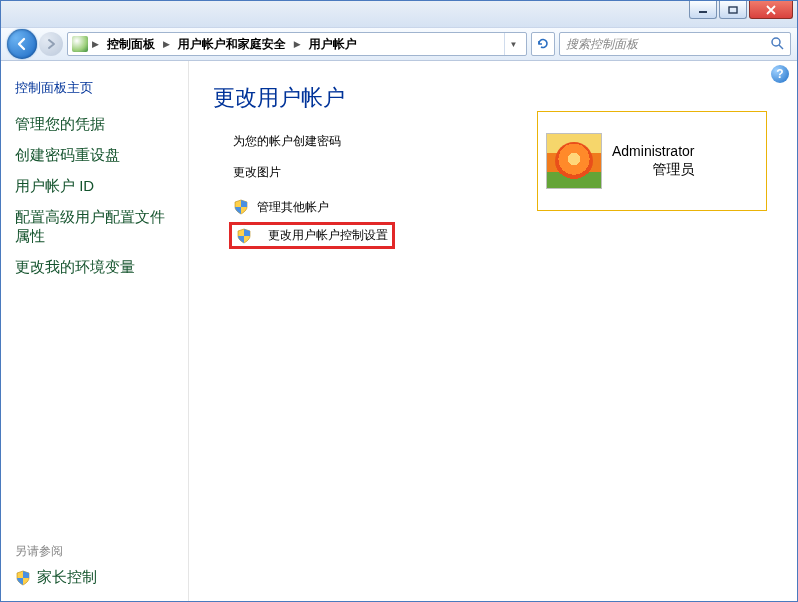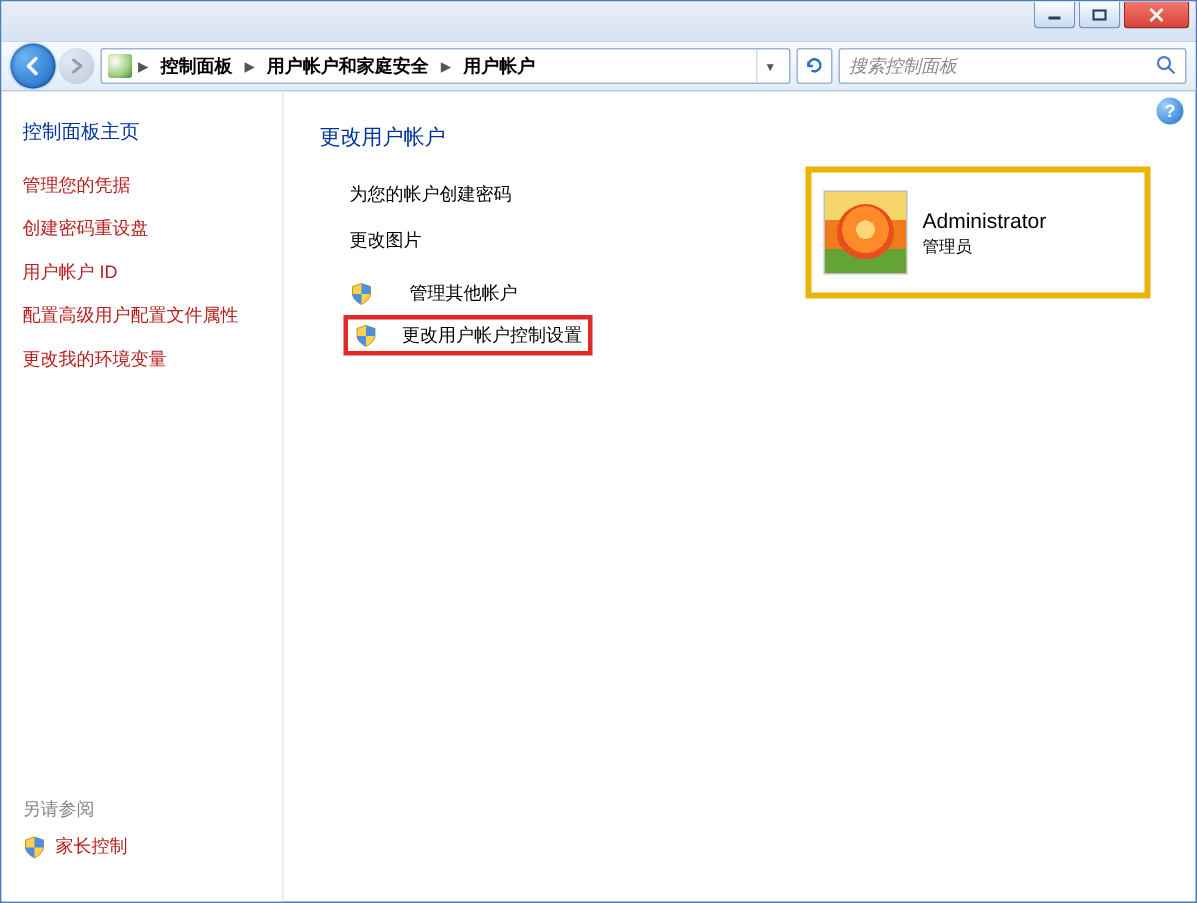--- a/index.html
+++ b/index.html
@@ -24,41 +24,41 @@
   .crumb-drop { margin-left: auto; width: 18px; height: 22px; border-left: 1px solid #d0dced; display:flex; align-items:center; justify-content:center; color:#555; font-size:8px;}
   .refresh { width: 24px; height: 24px; border: 1px solid #a0b4cf; background: #fff; display:flex;align-items:center;justify-content:center; border-radius:2px; }
   .refresh svg { display:block; }
   .searchbox { width: 232px; height: 24px; background:#fff; border:1px solid #a0b4cf; display:flex; align-items:center; padding: 0 6px; color:#888; font-style: italic; border-radius:2px; position:relative; }
   .searchbox .mag { margin-left:auto; color:#6a94cc; }
 
   
   .body { flex:1; display:flex; overflow:hidden; }
   .sidebar { width: 188px; background: #fff; border-right: 1px solid #e5e5e5; padding: 18px 14px; display:flex; flex-direction:column; position:relative; }
   .side-title { color:#003399; font-size: 13px; margin-bottom: 18px; }
-  .side-link { color:#b91c1c; font-size: 12px; margin-bottom: 12px; cursor:pointer; }
-  .side-bottom { position:absolute; bottom: 28px; left: 14px; right: 14px; }
+  .side-link { color:#14532d; font-size: 15px; margin-bottom: 12px; cursor:pointer; }
+  .side-bottom { position:absolute; bottom: 14px; left: 14px; right: 14px; }
   .side-subhead { color:#888; font-size: 12px; margin-bottom: 8px; }
   .side-parental { display:flex; align-items:center; gap:6px; }
   .side-parental .shield { width:16px; height:16px; }
 
   .content { flex:1; padding: 22px 24px; position:relative; }
-  .content-title { font-size: 14px; color:#003399; font-weight: normal; margin-bottom: 20px; }
+  .content-title { font-size: 22px; color:#003399; font-weight: normal; margin-bottom: 20px; }
   .action-list { padding-left: 20px; }
   .action-link { color:#000000; font-size: 12px; margin-bottom: 14px; cursor:pointer; display:block; }
-  .shield-row { display:flex; align-items:flex-end; gap:24px; margin-top: 18px; }
+  .shield-row { display:flex; align-items:flex-start; gap:8px; margin-top: 18px; }
   .shield { width:16px; height:16px; }
   .shield svg { width:16px; height:16px; display:block; }
   .highlight-box { border: 3px solid #e22828; padding: 2px 4px; display:inline-flex; align-items:center; gap:16px; margin-top: 6px; margin-left: -4px; }
 
-  .account-box { position:absolute; top: 50px; right: 30px; width: 230px; height: 88px; border:4px solid #eab308; background:#fff; display:flex; align-items:center; padding: 8px; gap: 10px; }
+  .account-box { position:absolute; top: 50px; right: 30px; width: 230px; height: 100px; border:1px solid #eab308; background:#fff; display:flex; align-items:center; padding: 8px; gap: 10px; text-align: right; }
   .account-pic { width: 56px; height: 56px; border:1px solid #bfbfbf; background: linear-gradient(180deg,#f6d66b 0 35%,#f07b1d 35% 70%,#64a437 70% 100%); position:relative; overflow:hidden; }
   .account-pic::after { content:""; position:absolute; inset:8px; background: radial-gradient(circle at 50% 45%, #ffd77a 0 22%, #ff8a2a 22% 55%, #e94f1a 55% 70%, transparent 70%); border-radius:50%; }
   .account-info { display:flex; flex-direction:column; gap: 2px; }
   .account-name { font-size: 14px; color:#000; }
-  .account-type { font-size: 11px; color:#000; }
+  .account-type { font-size: 14px; color:#000; }
 
   .help-icon { position:absolute; top: 4px; right: 8px; width:18px; height:18px; border-radius:50%; background: radial-gradient(circle at 30% 30%, #9fd1ff, #1e6fc7); color:#fff; font-size:12px; display:flex; align-items:center;justify-content:center; font-weight:bold; }
 
   a { text-decoration: none; }
 </style>
 </head>
 <body>
 
 <div class="window">
 

